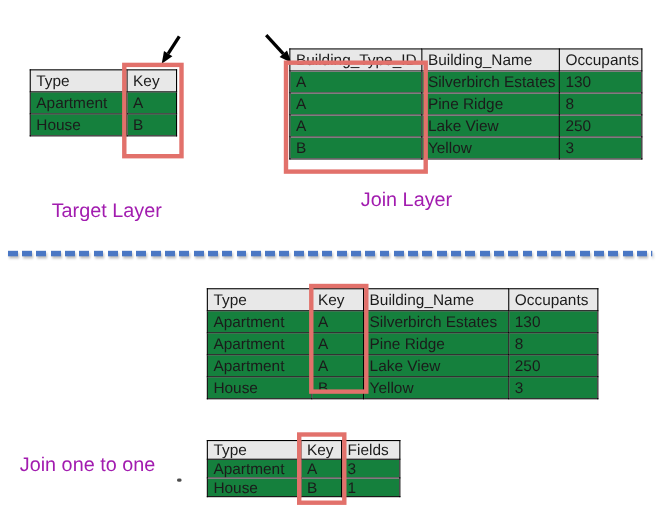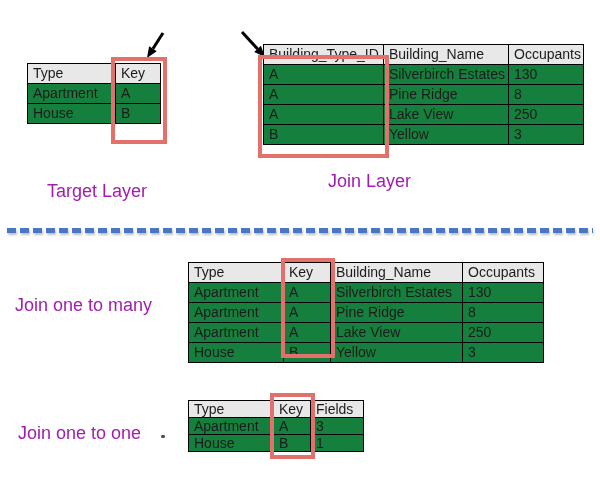--- a/index.html
+++ b/index.html
@@ -24,21 +24,21 @@
     color: #161616;
   }
   .layer-label {
     font-size: 18px;
     white-space: nowrap;
     color: #a21caf;
   }
   #target-layer-label { left: 47px;  top: 181px; }
   #join-layer-label   { left: 312px; top: 171px; margin-left: 16px; }
   #join-many-label    { left: 15px;  top: 295px; }
-  #join-one-label     { left: 18px;  top: 423px; }
+  #join-one-label     { left: 18px;  top: 412px; }
 
   
   .tbl-wrap table {
     border-collapse: collapse;
     table-layout: fixed;
     font-size: 14px;
   }
   .tbl-wrap th, .tbl-wrap td {
     border: 1.6px solid #000000;
     padding: 0 2px 0 5px;
@@ -251,18 +251,17 @@
   <div id="hl-target" class="abs hl-rect"></div>
   <div id="hl-join" class="abs hl-rect"></div>
   <div id="hl-many" class="abs hl-rect"></div>
   <div id="hl-one" class="abs hl-rect"></div>
 
   <div id="target-layer-label" class="abs layer-label">Target Layer</div>
   <div id="join-layer-label" class="abs layer-label">Join Layer</div>
 
   <div class="abs divider"></div>
 
-  <div id="join-many-label" class="abs layer-label">Join one to many</div>
   <div id="join-one-label" class="abs layer-label">Join one to one</div>
 
   <div class="abs period-dot"></div>
 
 </div>
 
 </body></html>

